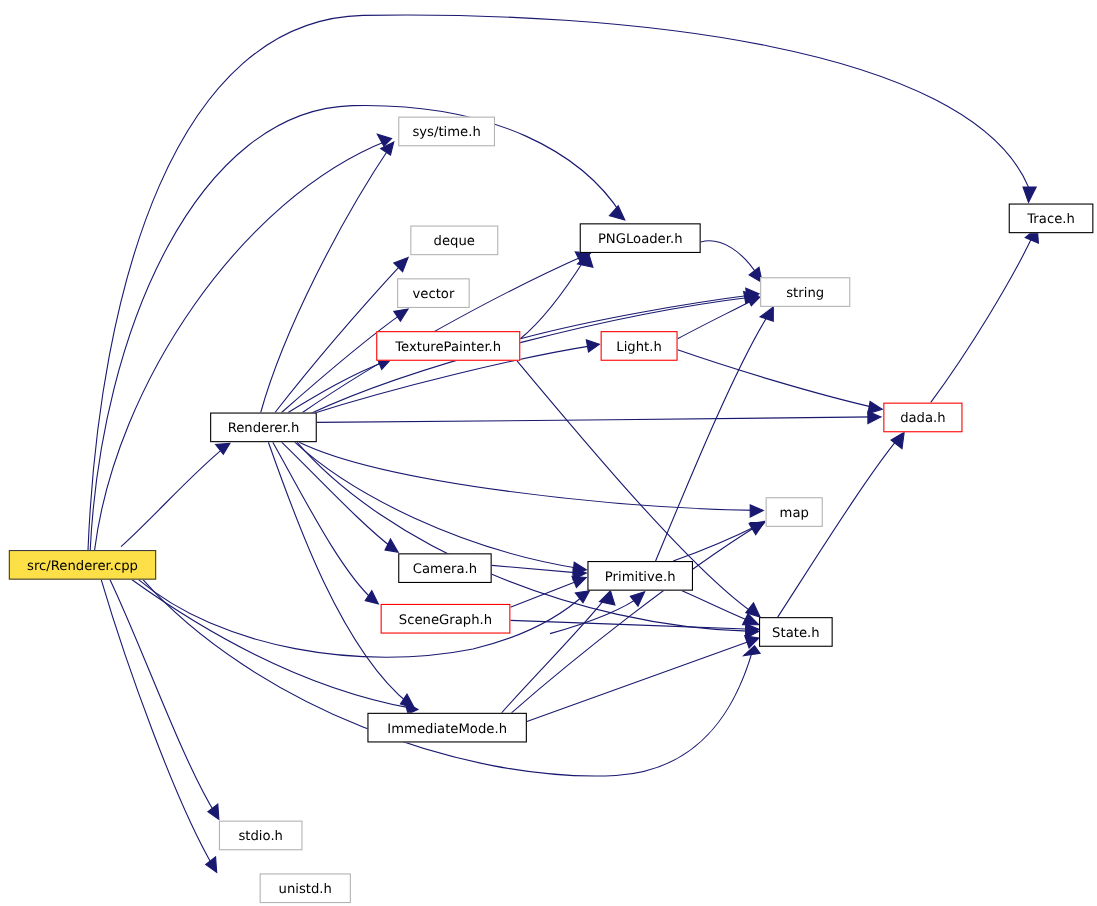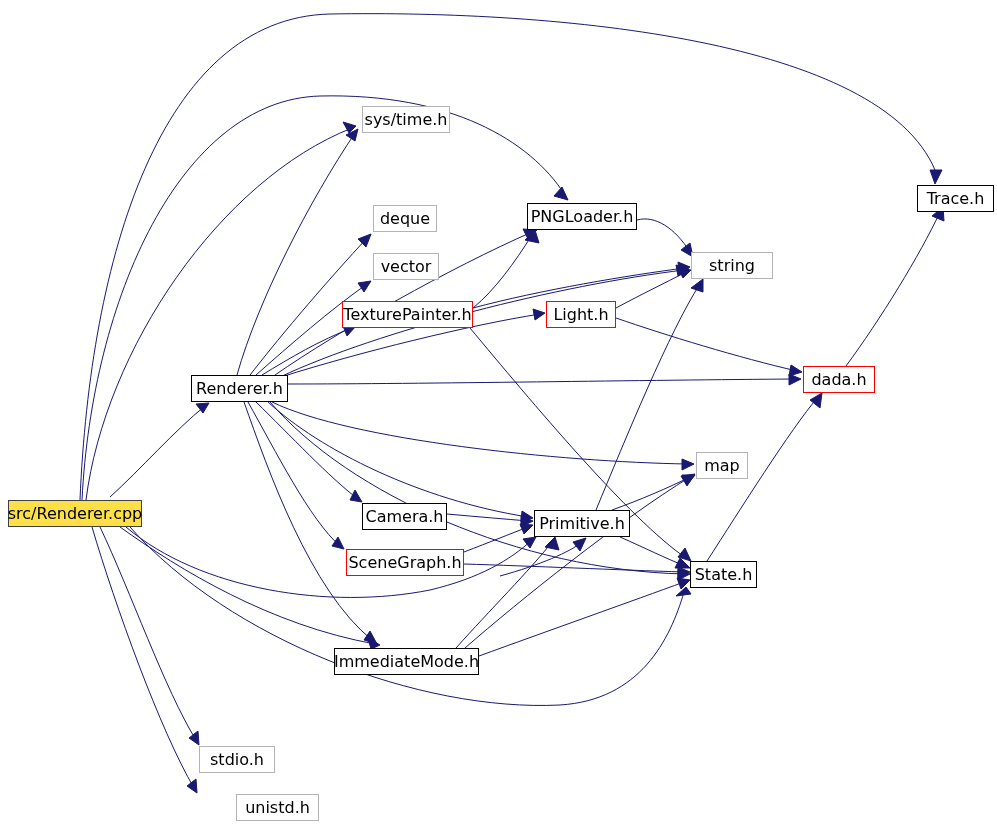--- a/index.html
+++ b/index.html
@@ -33,21 +33,21 @@
     stroke-width: 1;
   }
   .node {
     position: absolute;
     box-sizing: border-box;
     display: flex;
     align-items: center;
     justify-content: center;
     background: #ffffff;
     border: 1px solid #000000;
-    font-size: 16px;
+    font-size: 12px;
     color: #000000;
     white-space: nowrap;
     line-height: 1;
   }
   .node.system {
     border-color: #b3b3b3;
   }
   .node.highlight {
     border-color: #ff0000;
   }
@@ -147,24 +147,24 @@
       <path class="edge-path" d="M 500 576 C 540 565 570 552 582 542"></path>
       <polygon class="arrow-head" points="586,538 573,542 580,551"></polygon>
     </svg>
   <div id="nodes">
       <div class="node current" style="left: 8px; top: 500px; width: 134px; height: 27px;">
         <span class="node-label">src/Renderer.cpp</span>
       </div>
       <div class="node system" style="left: 362px; top: 106px; width: 88px; height: 27px;">
         <span class="node-label">sys/time.h</span>
       </div>
-      <div class="node system" style="left: 373px; top: 205px; width: 64px; height: 27px;">
+      <div class="node system" style="left: 373px; top: 205px; width: 80px; height: 27px;">
         <span class="node-label">deque</span>
       </div>
-      <div class="node system" style="left: 373px; top: 253px; width: 66px; height: 27px;">
+      <div class="node system" style="left: 361px; top: 253px; width: 66px; height: 27px;">
         <span class="node-label">vector</span>
       </div>
       <div class="node system" style="left: 691px; top: 252px; width: 82px; height: 27px;">
         <span class="node-label">string</span>
       </div>
       <div class="node system" style="left: 696px; top: 452px; width: 52px; height: 27px;">
         <span class="node-label">map</span>
       </div>
       <div class="node system" style="left: 199px; top: 746px; width: 76px; height: 27px;">
         <span class="node-label">stdio.h</span>

